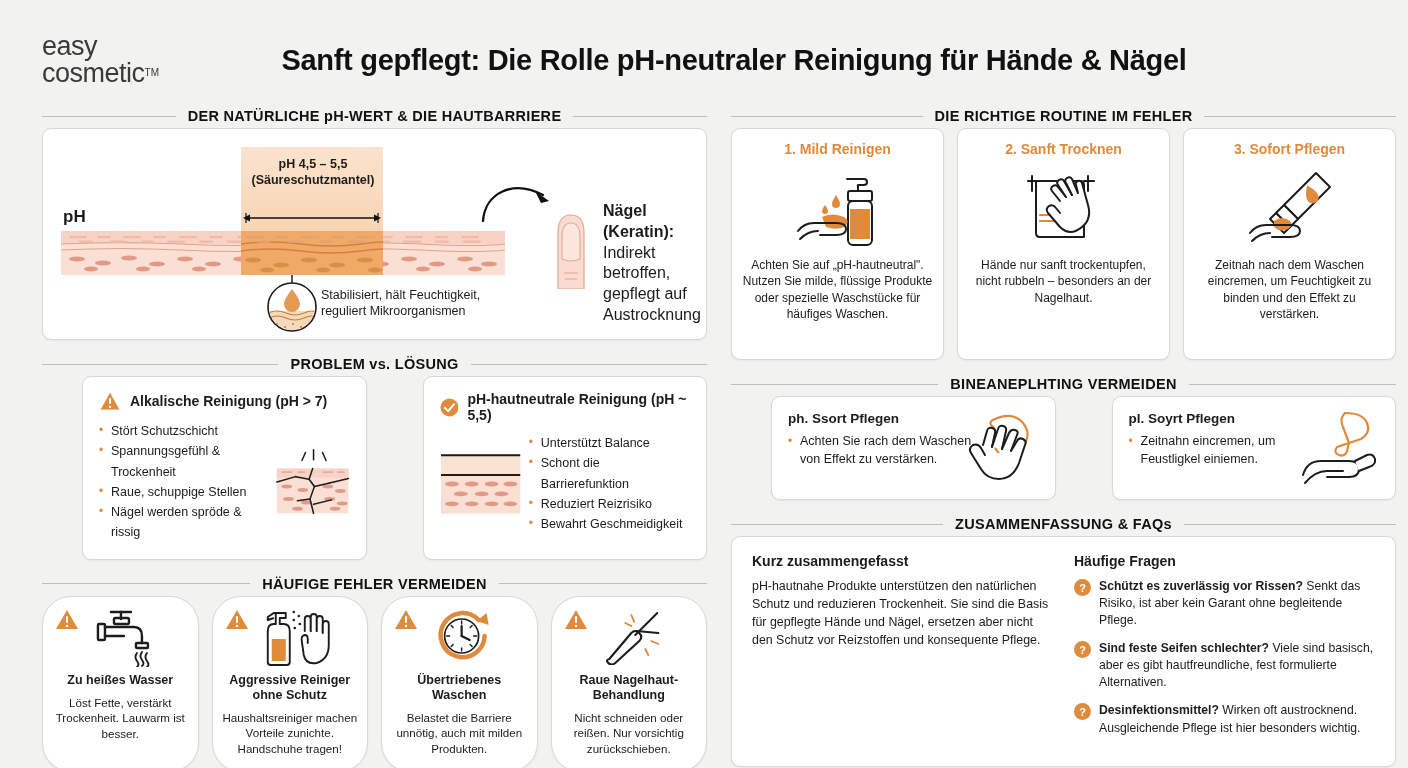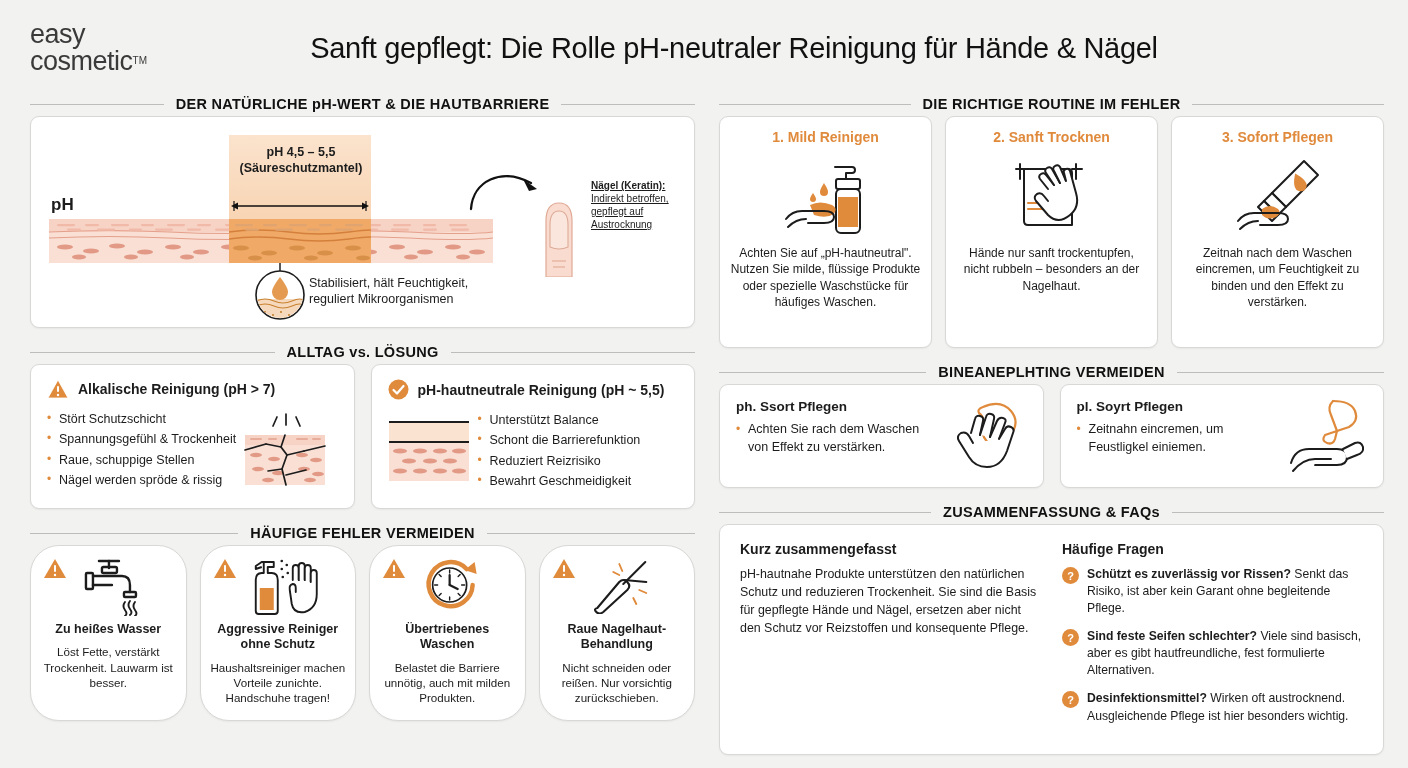--- a/index.html
+++ b/index.html
@@ -3,30 +3,30 @@
 <meta charset="utf-8">
 <style>
   * { box-sizing: border-box; margin: 0; padding: 0; }
   html, body {
     width: 1408px; height: 768px;
     background: #f2f2f0;
     font-family: "Liberation Sans", sans-serif;
     color: #1c1c1c;
     overflow: hidden;
   }
-  .page { position: relative; width: 1408px; height: 768px; padding: 0; }
+  .page { position: relative; width: 1408px; height: 768px; padding: 12px; }
 
   
   .header { display: flex; align-items: center; height: 96px; padding: 0 30px; }
   .logo { width: 180px; flex: 0 0 180px; line-height: 1.0; }
   .logo-l1, .logo-l2 { font-size: 27px; font-weight: 400; color: #3a3a3a; letter-spacing: -0.5px; }
   .logo-l2 { position: relative; display: inline-block; }
   .logo-tm { font-size: 10px; vertical-align: super; color: #3a3a3a; }
   .main-title {
-    flex: 1; text-align: center; font-size: 29px; font-weight: normal;
+    flex: 1; text-align: center; font-size: 29px; font-weight: bold;
     letter-spacing: -0.3px; color: #111; padding-right: 120px;
   }
 
   
   .cols { display: flex; gap: 24px; padding: 0 30px; }
   .col { flex: 1; display: flex; flex-direction: column; gap: 16px; }
   .col-left { flex: 0 0 665px; }
   .col-right { flex: 0 0 665px; }
 
   
@@ -48,27 +48,27 @@
   .skin-wrap { position: relative; width: 100%; height: 100%; }
   .ph-label { position: absolute; left: 20px; top: 78px; font-size: 17px; font-weight: bold; }
   .band {
     position: absolute; left: 198px; top: 18px; width: 142px; height: 128px;
     background: linear-gradient(180deg,#fbe3cd 0%, #f6cda6 100%);
   }
   .band-txt { position: absolute; left: 170px; top: 28px; width: 200px; text-align: center;
     font-size: 12.5px; font-weight: bold; line-height: 1.25; }
   .arrow-row { position: absolute; left: 200px; top: 84px; width: 138px; height: 10px; }
   .skin-strip { position: absolute; left: 18px; top: 102px; width: 444px; height: 44px; }
-  .nail-txt { position: absolute; left: 560px; top: 62px; font-size: 10px; line-height: 1.3; text-decoration: underline; }
+  .nail-txt { position: absolute; left: 560px; top: 72px; font-size: 16px; line-height: 1.3; }
   .nail-txt b { font-weight: bold; }
   .drop-txt { position: absolute; left: 278px; top: 158px; font-size: 12.5px; line-height: 1.3; }
 
   
   .two { display: flex; gap: 16px; }
-  .two > .card { flex: 1; padding: 14px 16px 16px 16px; min-height: 145px; }
+  .two > .card { flex: 1; padding: 14px 16px 16px 16px; min-height: 145px; margin-left: 40px; }
   .pv-head { display: flex; align-items: center; gap: 9px; margin-bottom: 10px; }
   .pv-head .t { font-size: 14px; font-weight: bold; }
   .pv-body { display: flex; align-items: center; gap: 8px; }
   ul.dots { list-style: none; }
   ul.dots li { font-size: 12.5px; line-height: 1.62; position: relative; padding-left: 12px; }
   ul.dots li::before { content: "•"; position: absolute; left: 0; color: #E08A3C; font-size: 12px; }
 
   
   .four { display: flex; gap: 13px; }
   .four > .card {
@@ -291,21 +291,21 @@
               <span>Stabilisiert, hält Feuchtigkeit,</span><br>
               <span>reguliert Mikroorganismen</span>
             </div>
           </div>
         </div>
       </div>
 
       <div>
         <div class="sec-head">
           <span class="rule"></span>
-          <span class="lbl">ALLTAG vs. LÖSUNG</span>
+          <span class="lbl">PROBLEM vs. LÖSUNG</span>
           <span class="rule"></span>
         </div>
         <div class="two">
 
           <div class="card">
             <div class="pv-head">
               <svg width="22" height="20" viewBox="0 0 22 20">
                 <path d="M11 1 L21 19 L1 19 Z" fill="#E08A3C" stroke="#fff" stroke-width="0.8"></path>
                 <rect x="10" y="7" width="2" height="6" fill="#fff" rx="1"></rect>
                 <circle cx="11" cy="16" r="1.2" fill="#fff"></circle>

